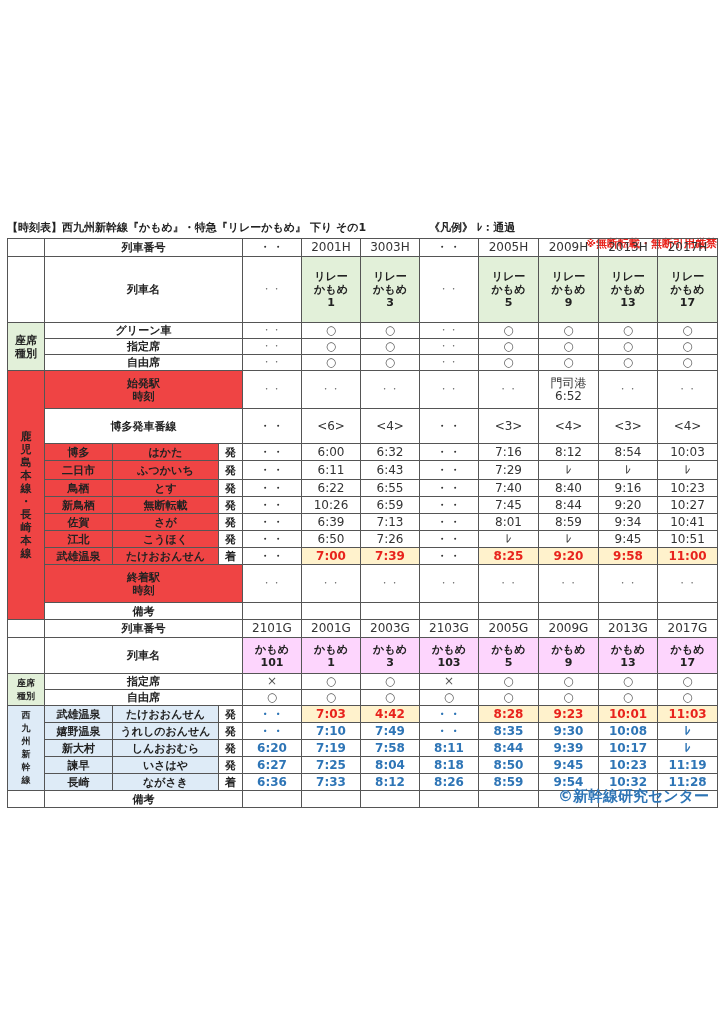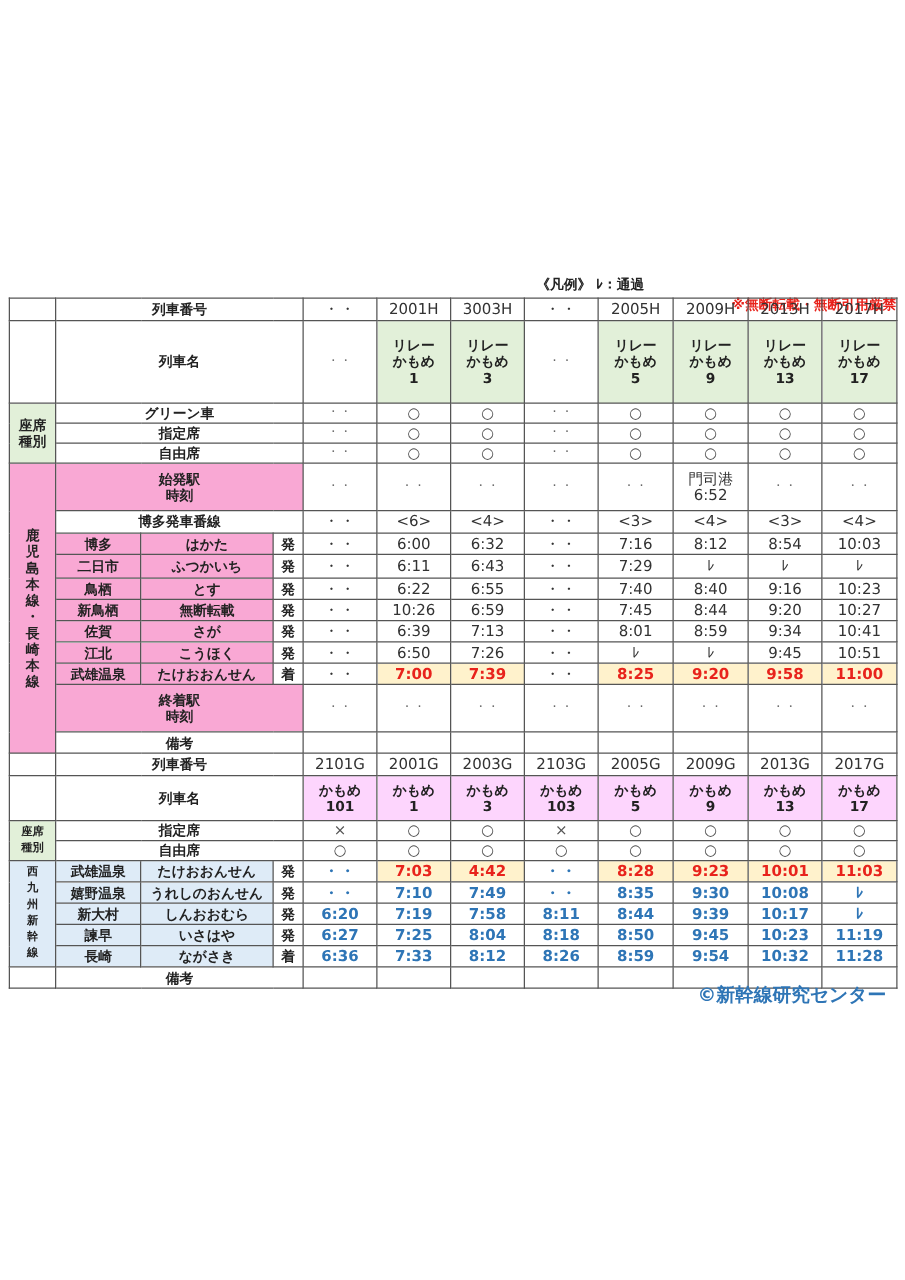--- a/index.html
+++ b/index.html
@@ -6,36 +6,37 @@
   body { width:724px; height:1024px; position:relative; font-family:"DejaVu Sans","Liberation Sans",sans-serif; color:#222; overflow:hidden; }
   .title-row { position:absolute; top:220px; left:7px; width:710px; height:16px; font-size:11px; font-weight:bold; }
   .title-row .t { position:absolute; left:0; top:0; white-space:nowrap; }
   .title-row .legend { position:absolute; left:422px; top:0; white-space:nowrap; }
   .title-row .warn { position:absolute; right:0; top:16px; color:#e8231c; white-space:nowrap; }
   table.tt { position:absolute; left:7px; top:238px; border-collapse:collapse; table-layout:fixed; width:711px; font-size:11px; }
   table.tt td { border:1px solid #555; text-align:center; vertical-align:middle; padding:0; overflow:hidden; white-space:nowrap; line-height:13px; }
   .b { font-weight:bold; }
   .dots { color:#666; font-size:9px; letter-spacing:1px; }
   .green { background:#e2f0d9; }
-  .salmon { background:#f9a8d4; }
+  .salmon { background:#ef4444;font-family:Liberation Serif, serif; }
   .pink { background:#fdd5fd; }
   .blue { background:#deebf7; }
   .yellow { background:#fff2cc; }
   .red { color:#e8231c; font-weight:bold; font-size:12px; }
   .bluet { color:#2e75b6; font-weight:bold; font-size:12px; }
   .time { font-size:12px; color:#333; }
   .vert { line-height:18px; white-space:normal; font-weight:bold; font-size:11px; }
   .vert2 { line-height:15px; white-space:normal; font-weight:bold; font-size:9px; }
   .footer { position:absolute; top:787px; right:15px; font-size:15px; font-weight:bold; color:#2e75b6; }
   .circ { font-size:12px; color:#555; }
 </style>
 </head>
 <body>
 
 <div class="title-row">
+  <span class="t">【時刻表】西九州新幹線『かもめ』・特急『リレーかもめ』 下り その1</span>
   <span class="legend">《凡例》 ﾚ：通過</span>
   <span class="warn">※無断転載・無断引用厳禁</span>
 </div>
 
 <table class="tt" id="tt">
   <colgroup>
     <col style="width:37px">
       <col style="width:68px">
       <col style="width:106px">
       <col style="width:24px">
@@ -112,21 +113,21 @@
         <td class="salmon b" colspan="3">始発駅<br>時刻</td>
         <td class="dots">・・</td>
         <td class="dots">・・</td>
         <td class="dots">・・</td>
         <td class="dots">・・</td>
         <td class="dots">・・</td>
         <td class="time">門司港<br>6:52</td>
         <td class="dots">・・</td>
         <td class="dots">・・</td>
       </tr>
-      <tr style="height: 18px;">
+      <tr style="height: 35px;">
         <td class="b" colspan="3">博多発車番線</td>
         <td class="time dots">・・</td>
         <td class="time">&lt;6&gt;</td>
         <td class="time">&lt;4&gt;</td>
         <td class="time dots">・・</td>
         <td class="time">&lt;3&gt;</td>
         <td class="time">&lt;4&gt;</td>
         <td class="time">&lt;3&gt;</td>
         <td class="time">&lt;4&gt;</td>
       </tr>

